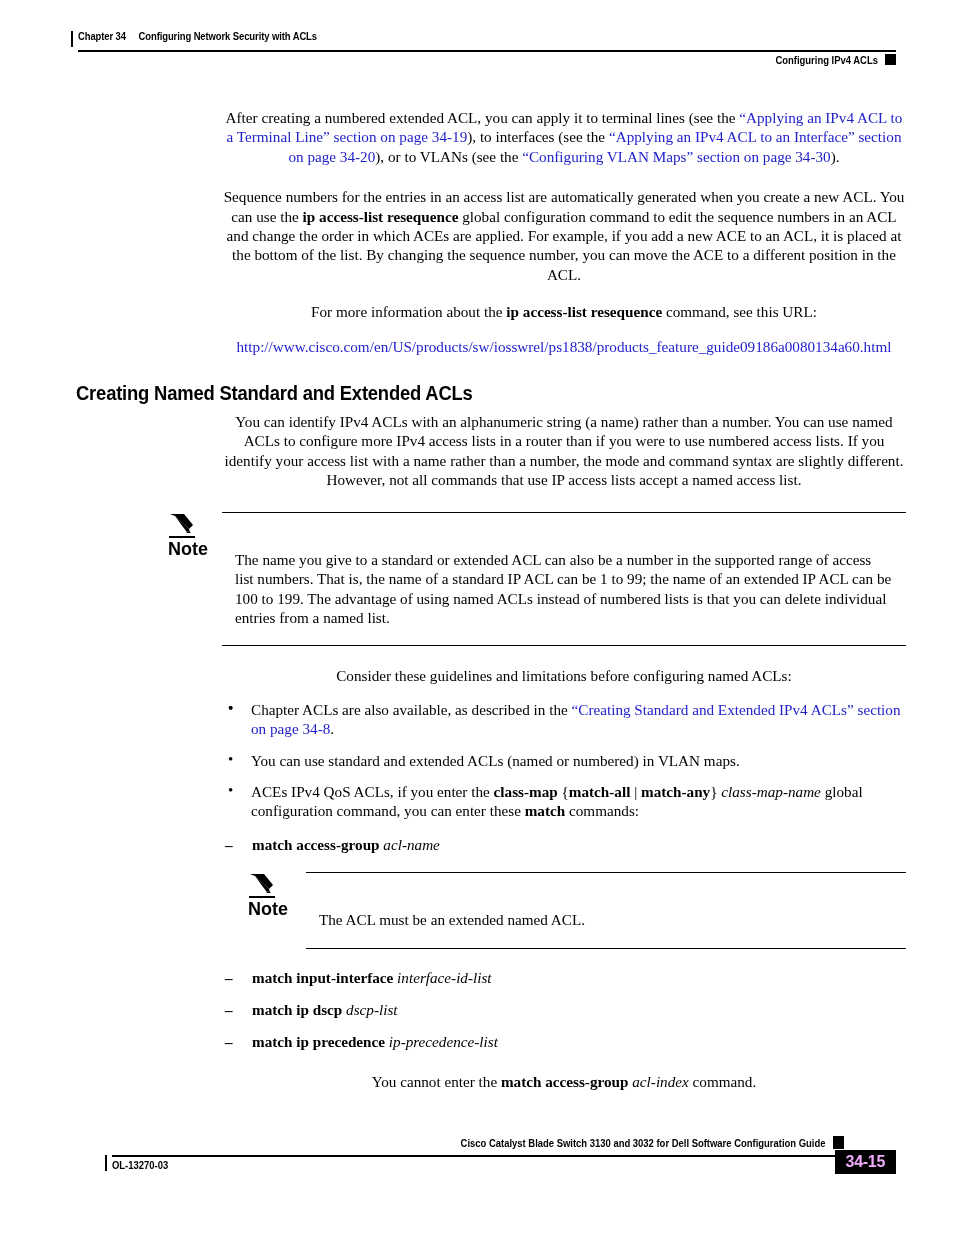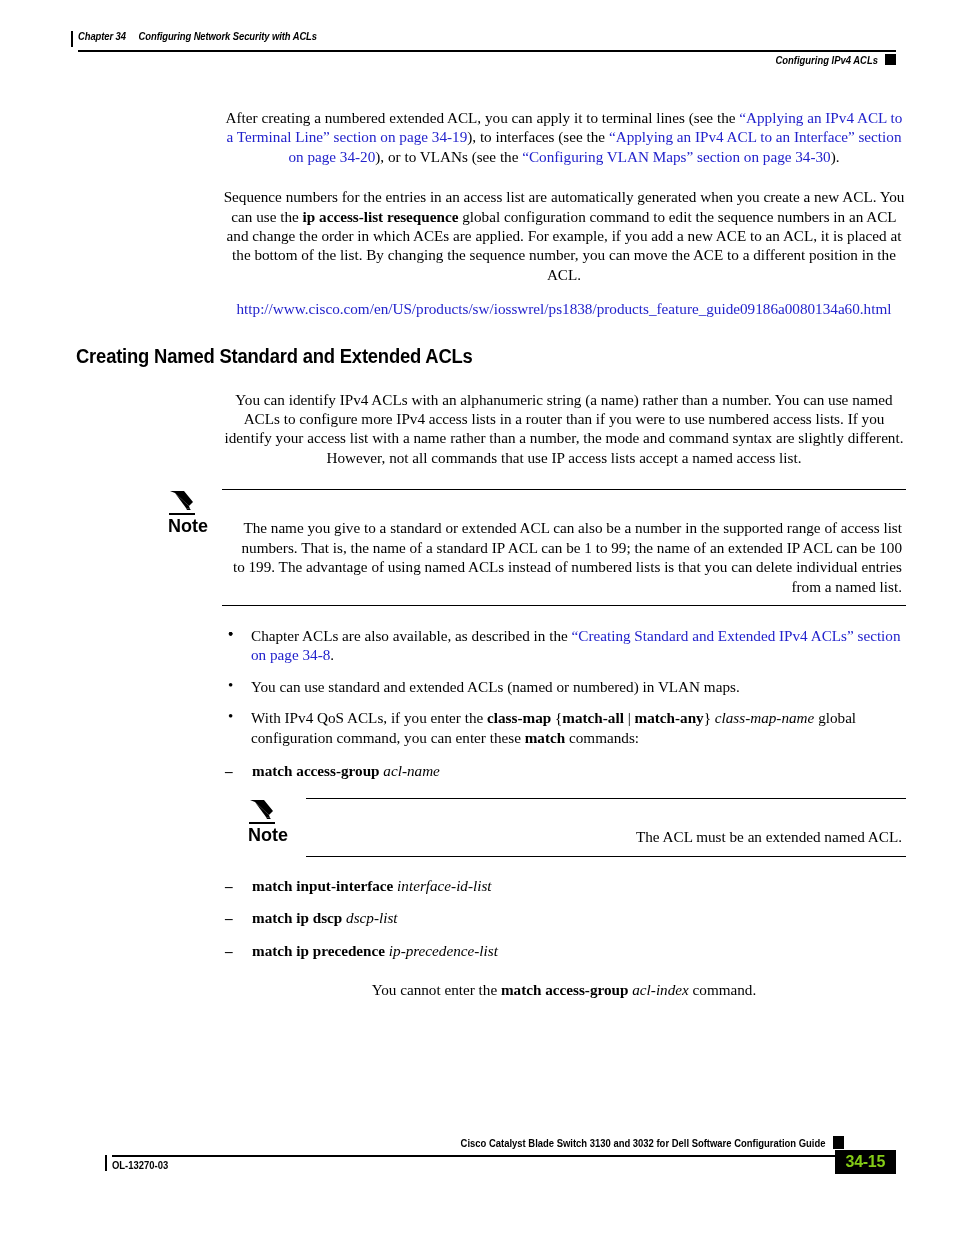--- a/index.html
+++ b/index.html
@@ -19,21 +19,20 @@
     position: absolute;
     inset: 0;
   }
 
   
   .header {
     position: absolute;
     left: 0; right: 0;
     top: 30px;
     height: 40px;
-    font-style: italic;
   }
   .hdr-left {
     position: absolute;
     left: 78px;
     top: 0px;
     display: flex;
     align-items: baseline;
     font-family: "Liberation Sans Narrow", "Liberation Sans", sans-serif;
     font-weight: bold;
     font-size: 10.5px;
@@ -149,24 +148,23 @@
   }
   .note-body {
     flex: 1 1 auto;
     padding-top: 24px;
     border-top: 1.5px solid #000;
     border-bottom: 1.5px solid #000;
     padding-bottom: 5px;
     position: relative;
   }
   .note-body p {
-    margin: 4px;
+    margin: 13px;
     font-size: 15.2px;
     line-height: 19.4px;
-    text-align: right;
   }
 
   .note.indented {
     margin-left: 248px;
     margin-right: 48px;
   }
   .note.indented .note-gutter { width: 58px; flex: 0 0 58px; }
 
   
   ul.bullets {
@@ -259,21 +257,21 @@
     font-size: 10.5px;
     transform: scaleX(0.9);
     transform-origin: left center;
     white-space: nowrap;
   }
   .ftr-pagebox {
     position: absolute;
     right: 58px;
     top: 13px;
     background: #000;
-    color: #84cc16;
+    color: #f0abfc;
     font-family: "Liberation Sans Narrow", "Liberation Sans", sans-serif;
     font-weight: bold;
     font-size: 16px;
     padding: 2px 11px 3px 11px;
     line-height: 19px;
     letter-spacing: -0.3px;
   }
 </style>
 </head>
 <body>
@@ -294,29 +292,30 @@
   <div class="content">
 
     <div class="textcol">
       <p class="body"><span>After creating a numbered extended ACL, you can apply it to terminal lines (see the </span><span class="link">“Applying an IPv4 ACL to a Terminal Line” section on page 34-19</span><span>), to interfaces (see the </span><span class="link">“Applying an IPv4 ACL to an Interface” section on page 34-20</span><span>), or to VLANs (see the </span><span class="link">“Configuring VLAN Maps” section on page 34-30</span><span>).</span></p>
     </div>
 
 
     <div class="textcol" style="margin-top:21px;">
       <p class="body"><span>Sequence numbers for the entries in an access list are automatically generated when you create a new ACL. You can use the </span><span class="bld">ip access-list resequence</span><span> global configuration command to edit the sequence numbers in an ACL and change the order in which ACEs are applied. For example, if you add a new ACE to an ACL, it is placed at the bottom of the list. By changing the sequence number, you can move the ACE to a different position in the ACL.</span></p>
 
+      <p class="body" style="margin-top:18px;"><span>For more information about the </span><span class="bld">ip access-list resequence</span><span> command, see this URL:</span></p>
 
       <p class="body link" style="margin-top:15px; word-break:break-all;">http://www.cisco.com/en/US/products/sw/iosswrel/ps1838/products_feature_guide09186a0080134a60.html</p>
     </div>
 
     <div class="sec-wrap" style="margin-top:26px;">
       <h2 class="sec">Creating Named Standard and Extended ACLs</h2>
     </div>
 
-    <div class="textcol" style="margin-top:22px;">
+    <div class="textcol" style="margin-top:7px;">
       <p class="body">You can identify IPv4 ACLs with an alphanumeric string (a name) rather than a number. You can use named ACLs to configure more IPv4 access lists in a router than if you were to use numbered access lists. If you identify your access list with a name rather than a number, the mode and command syntax are slightly different. However, not all commands that use IP access lists accept a named access list.</p>
     </div>
 
     <div class="note" style="margin-top:22px;">
       <div class="note-inner">
         <div class="note-gutter">
           <span class="pencil">
             <svg width="26" height="22" viewBox="0 0 26 22" xmlns="http://www.w3.org/2000/svg">
               <polygon points="1,2 15,2 24,13 20,17 6,4" fill="#000"></polygon>
               <polygon points="6,4 20,17 21,20 17,19" fill="#000"></polygon>
@@ -326,39 +325,40 @@
           <span class="note-underline"></span>
           <span class="note-label">Note</span>
         </div>
         <div class="note-body">
           <p>The name you give to a standard or extended ACL can also be a number in the supported range of access list numbers. That is, the name of a standard IP ACL can be 1 to 99; the name of an extended IP ACL can be 100 to 199. The advantage of using named ACLs instead of numbered lists is that you can delete individual entries from a named list.</p>
         </div>
       </div>
     </div>
 
     <div class="textcol" style="margin-top:20px;">
+      <p class="body">Consider these guidelines and limitations before configuring named ACLs:</p>
 
       <ul class="bullets" style="margin-top:8px;">
         <li>
           <span class="mk">•</span>
         </li>
         <li>
           <span class="mk">•</span>
         </li>
         <li>
           <span class="mk">•</span>
           <span>Chapter ACLs are also available, as described in the </span><span class="link">“Creating Standard and Extended IPv4 ACLs” section on page 34-8</span><span>.</span>
         </li>
         <li>
           <span class="mk">•</span>
           <span>You can use standard and extended ACLs (named or numbered) in VLAN maps.</span>
         </li>
         <li style="margin-bottom:6px;">
           <span class="mk">•</span>
-          <span>With IPv4 QoS ACLs, if you enter the </span><span class="bld">class-map</span><span> {</span><span class="bld">match-all</span><span> | </span><span class="bld">match-any</span><span>} </span><span class="ital">class-map-name</span><span> global configuration command, you can enter these </span><span class="bld">match</span><span> commands:</span>
+          <span>ACEs IPv4 QoS ACLs, if you enter the </span><span class="bld">class-map</span><span> {</span><span class="bld">match-all</span><span> | </span><span class="bld">match-any</span><span>} </span><span class="ital">class-map-name</span><span> global configuration command, you can enter these </span><span class="bld">match</span><span> commands:</span>
         </li>
       </ul>
 
       <ul class="dashes sublist" style="margin-top:14px;">
         <li style="margin-bottom:0;">
           <span class="mk">–</span>
           <span class="bld">match access-group</span><span> </span><span class="ital">acl-name</span>
         </li>
       </ul>
     </div>

